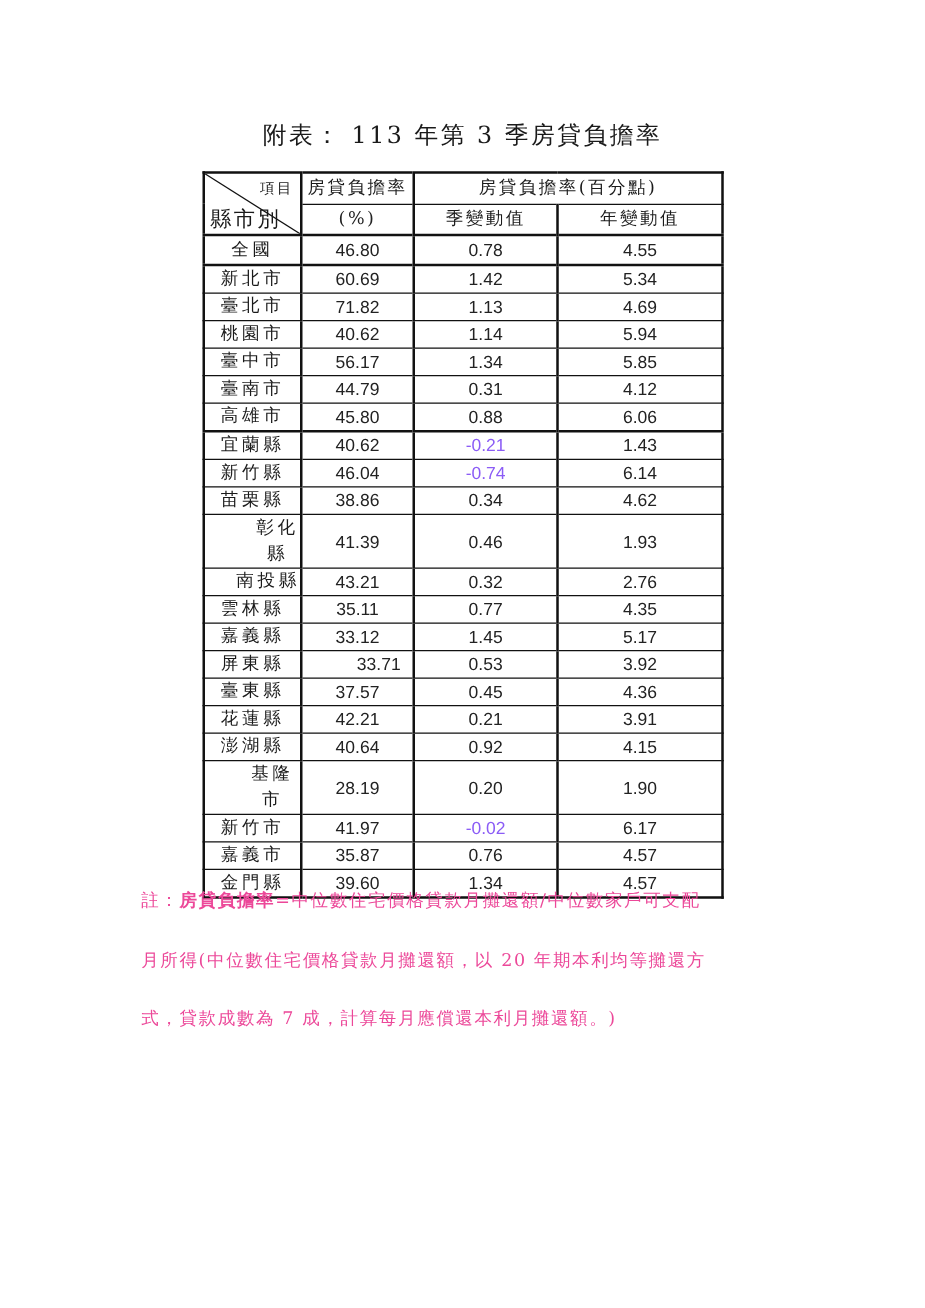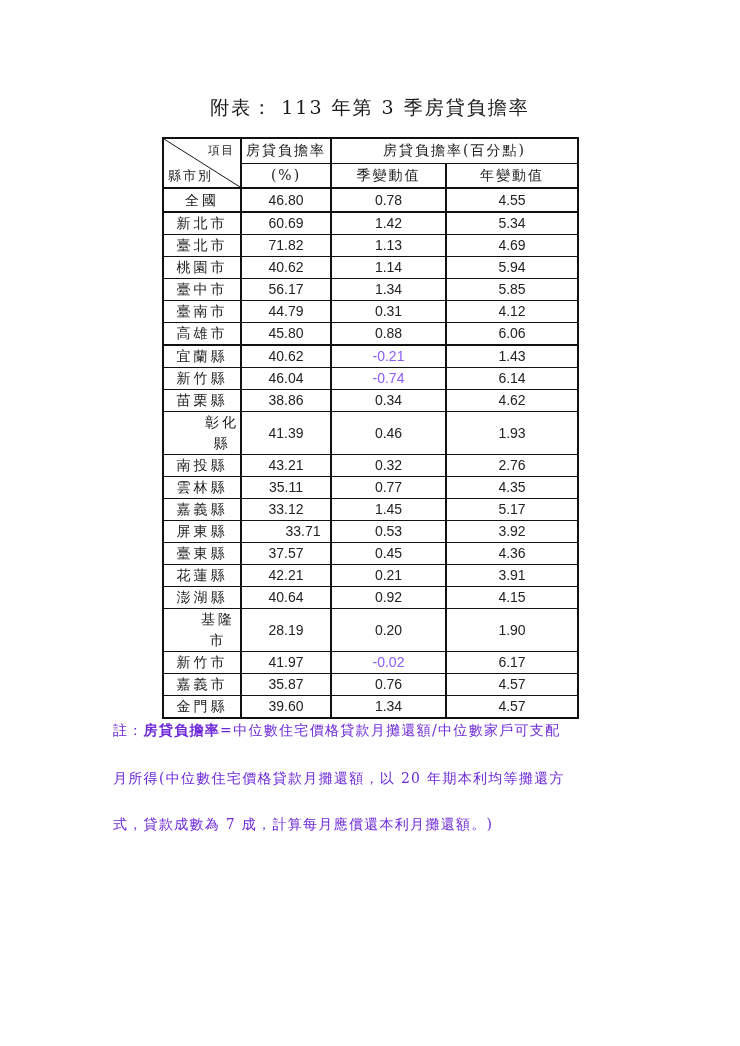--- a/index.html
+++ b/index.html
@@ -11,26 +11,26 @@
                border-collapse:collapse; border:2.5px solid #111; table-layout:fixed; }
   table.main td { border:1px solid #111; padding:0; text-align:center;
                   font-size:14px; height:21px; line-height:21px; }
   .num { font-family:"Liberation Sans", sans-serif; font-size:14px; color:#222; }
   .neg { color:#8b5cf6; }
   .city { font-family:"DejaVu Serif", serif; font-size:13px; letter-spacing:3px; }
   .hdr { font-family:"DejaVu Serif", serif; font-size:11.5px; letter-spacing:2px; height:23px !important; line-height:23px !important; }
   .diag { position:relative; padding:0 !important; }
   .diag svg { position:absolute; left:0; top:0; width:100%; height:100%; }
   .diag .tr { position:absolute; right:5px; top:2px; font-size:11.5px; letter-spacing:2px; line-height:18px; }
-  .diag .bl { position:absolute; left:4px; bottom:2px; font-size:13px; letter-spacing:2px; line-height:18px; }
+  .diag .bl { position:absolute; left:4px; bottom:2px; font-size:17px; letter-spacing:2px; line-height:18px; }
   td.vline-l { border-left:2px solid #111 !important; }
   tr.thick-top td { border-top:2px solid #111 !important; }
   .c1 { width:78px; } .c2 { width:90px; } .c3 { width:115px; } .c4 { width:132px; }
   .note { position:absolute; left:113px; width:520px; font-family:"DejaVu Serif", serif;
-          font-size:14px; color:#6d28d9; letter-spacing:1.3px;margin-top:10px; }
+          font-size:14px; color:#ec4899; letter-spacing:1.3px; }
   .note b { font-weight:bold; }
 </style>
 </head>
 <body>
 
 <div class="title">附表： 113 年第 3 季房貸負擔率</div>
 
 <table class="main">
   <colgroup>
       <col class="c1">
@@ -115,21 +115,21 @@
         <td class="num vline-l" style="height: 21px; line-height: 21px;">0.34</td>
         <td class="num vline-l" style="height: 21px; line-height: 21px;">4.62</td>
       </tr>
       <tr>
         <td class="city" style="height: 21px; line-height: 21px; padding-left: 40px;">彰化縣</td>
         <td class="num vline-l" style="height: 21px; line-height: 21px;">41.39</td>
         <td class="num vline-l" style="height: 21px; line-height: 21px;">0.46</td>
         <td class="num vline-l" style="height: 21px; line-height: 21px;">1.93</td>
       </tr>
       <tr>
-        <td class="city" style="height: 21px; line-height: 21px;">南投縣</td>
+        <td class="city" style="height: 21px; line-height: 21px; text-align: right;">南投縣</td>
         <td class="num vline-l" style="height: 21px; line-height: 21px;">43.21</td>
         <td class="num vline-l" style="height: 21px; line-height: 21px;">0.32</td>
         <td class="num vline-l" style="height: 21px; line-height: 21px;">2.76</td>
       </tr>
       <tr>
         <td class="city" style="height: 21px; line-height: 21px;">雲林縣</td>
         <td class="num vline-l" style="height: 21px; line-height: 21px;">35.11</td>
         <td class="num vline-l" style="height: 21px; line-height: 21px;">0.77</td>
         <td class="num vline-l" style="height: 21px; line-height: 21px;">4.35</td>
       </tr>

